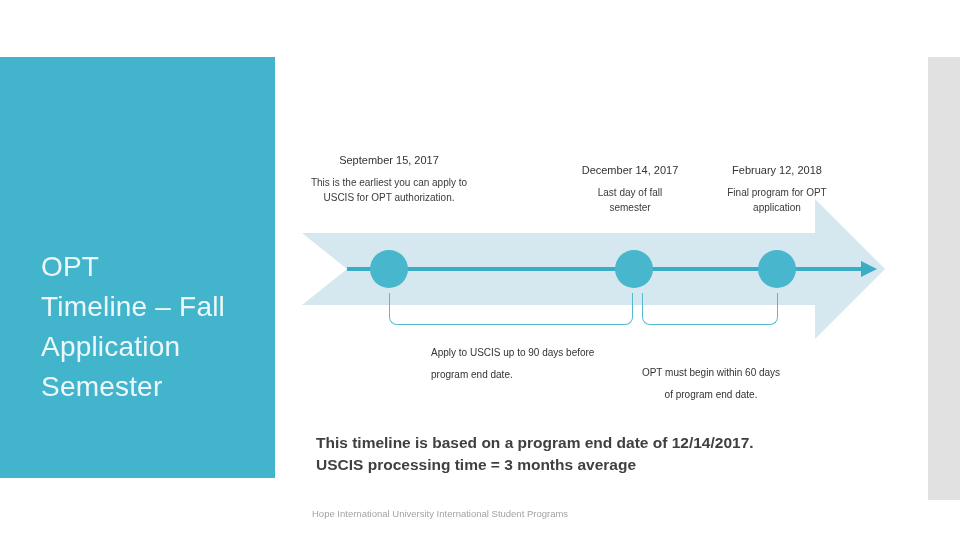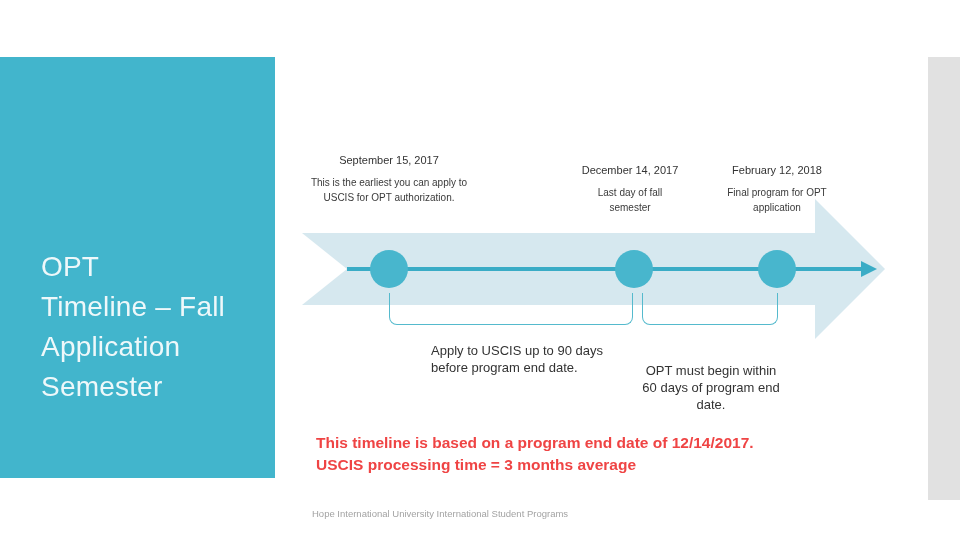--- a/index.html
+++ b/index.html
@@ -35,26 +35,26 @@
   .m0{left:307px;top:152px;width:164px;}
   .m1{left:578px;top:162px;width:104px;}
   .m2{left:714px;top:162px;width:126px;}
   .m-date{font-size:11px;font-weight:normal;line-height:16px;color:#333;}
   .m-desc{font-size:10px;line-height:15px;margin-top:7px;color:#3a3a3a;}
   
   .bracket{position:absolute;top:293px;height:32px;border:1.5px solid #55bacd;border-top:none;
     border-radius:0 0 8px 8px;box-sizing:border-box;}
   .bracket-a{left:389px;width:244px;}
   .bracket-b{left:642px;width:136px;}
-  .bracket-label{position:absolute;font-size:13px;line-height:17px;color:#333;}
+  .bracket-label{position:absolute;font-size:10px;line-height:22px;color:#333;}
   .label-a{left:431px;top:342px;width:176px;text-align:left;}
   .label-b{left:639px;top:362px;width:144px;text-align:center;}
   
   .note{position:absolute;left:316px;top:432px;font-size:15.5px;font-weight:bold;
-    line-height:21.5px;color:#ef4444;}
+    line-height:21.5px;color:#404040;}
   .footer{position:absolute;left:312px;top:508px;font-size:9.5px;color:#a3a3a3;}
 </style>
 </head>
 <body>
 
 <div class="stage">
 
   <aside class="sidebar">
     <h1 class="title">
       <span>OPT</span>

